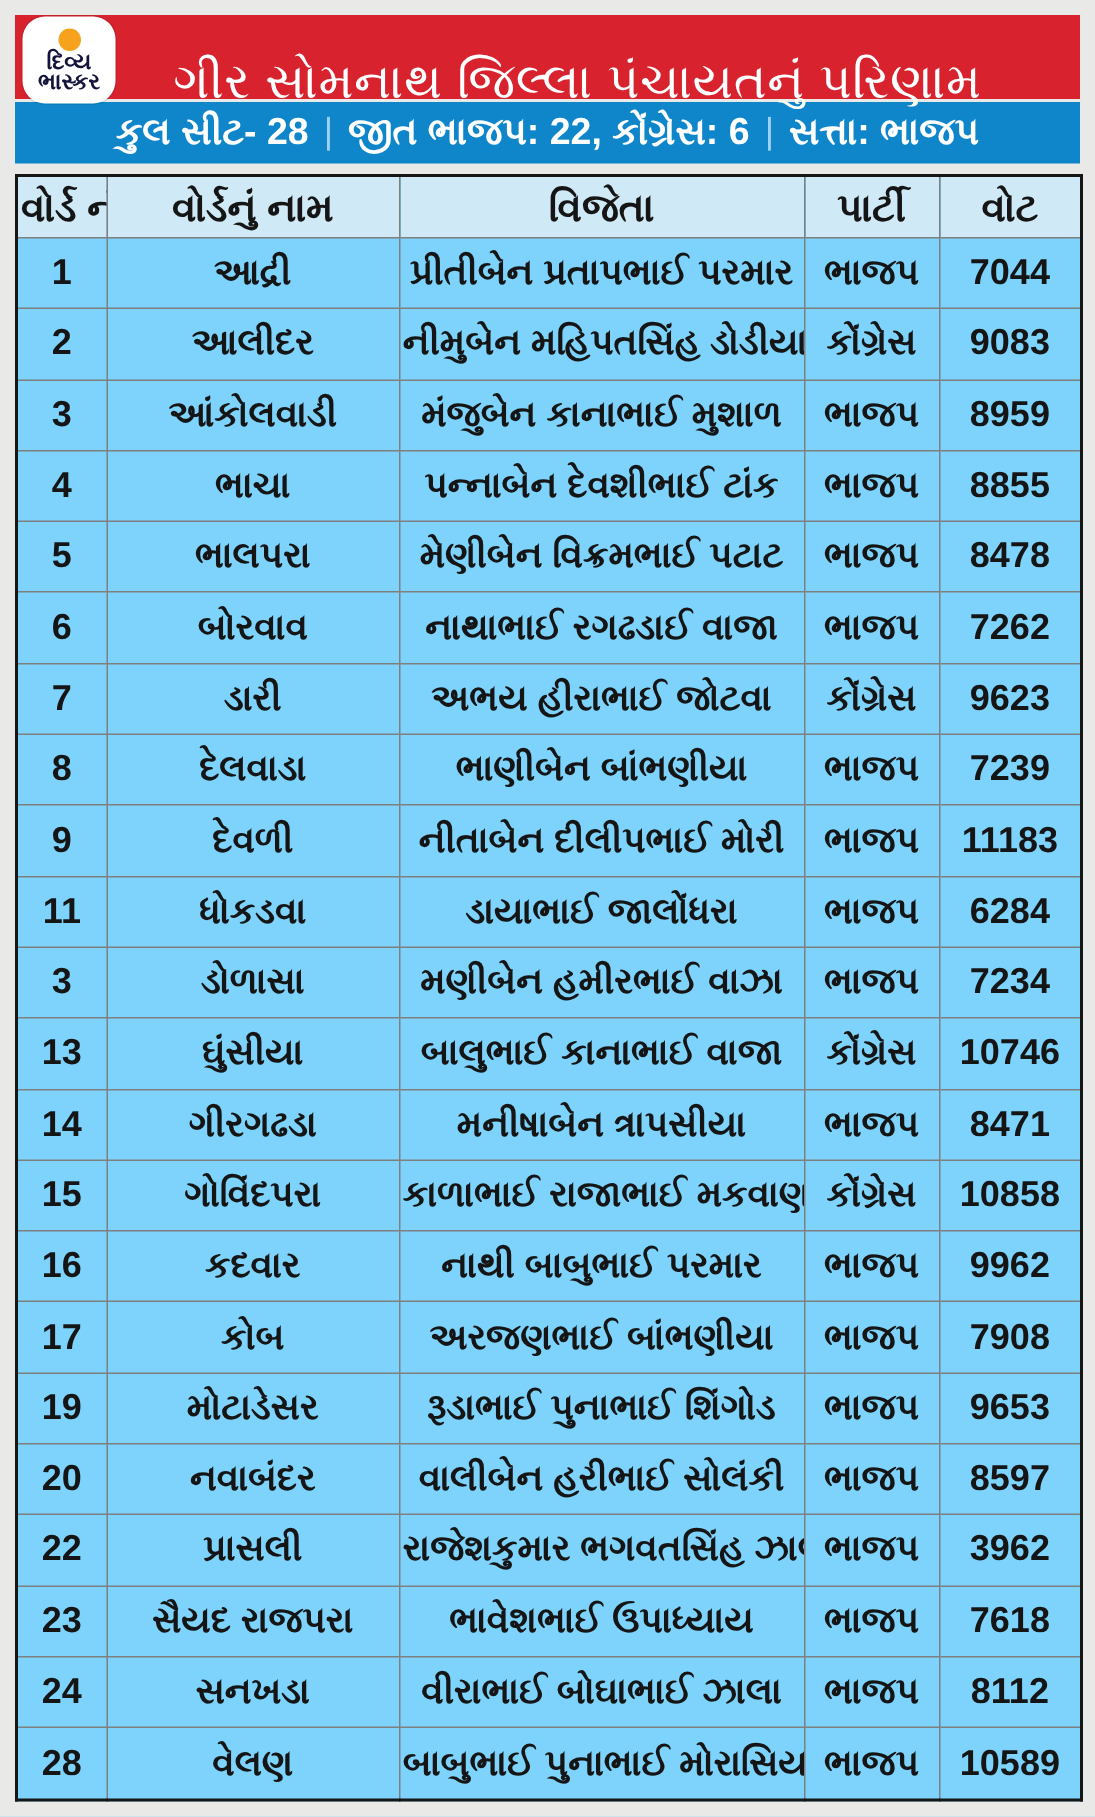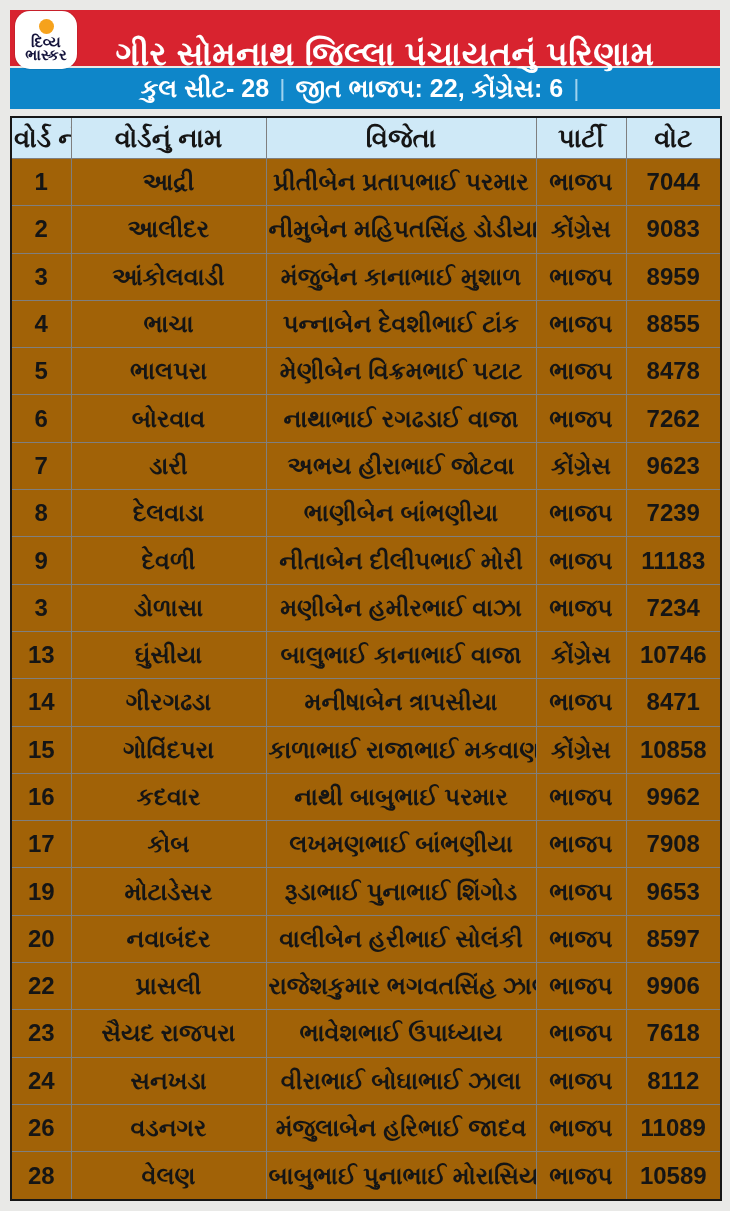--- a/index.html
+++ b/index.html
@@ -21,21 +21,21 @@
     position: relative;
     height: 56px;
     background: var(--red, #d8232f);
     display: flex;
     align-items: center;
     justify-content: center;
   }
   .banner-title {
     color: #ffffff;
     font-size: 33px;
-    font-weight: bold;
+    font-weight: normal;
     letter-spacing: 0.5px;
     white-space: nowrap;
     padding-left: 40px;
     margin-top: 32px;
   }
   .logo {
     position: absolute;
     left: 5px;
     top: 1px;
     width: 62px;
@@ -83,21 +83,21 @@
     position: relative;
     top: -1px;
   }
   
   .tablewrap { margin-top: 7px; }
   table.results {
     width: 710px;
     height: 1085px;
     border-collapse: collapse;
     table-layout: fixed;
-    background: #a16207;
+    background: #7dd3fc;
     border: 2px solid #161616;
   }
   table.results th, table.results td {
     border: 1px solid #7f7f7f;
     text-align: center;
     vertical-align: middle;
     font-weight: bold;
     color: #151515;
     overflow: hidden;
     white-space: nowrap;
@@ -127,20 +127,21 @@
       <div class="logo-text">ભાસ્કર</div>
     </div>
     <div class="banner-title">ગીર સોમનાથ જિલ્લા પંચાયતનું પરિણામ</div>
   </div>
 
   <div class="subbar">
     <span>કુલ સીટ- 28</span>
     <span class="sep">|</span>
     <span>જીત ભાજપ: 22, કોંગ્રેસ: 6</span>
     <span class="sep">|</span>
+    <span>સત્તા: ભાજપ</span>
   </div>
 
   <div class="tablewrap">
     <table class="results">
       <colgroup>
         <col class="c-no">
           <col class="c-name">
           <col class="c-win">
           <col class="c-party">
           <col class="c-vote">
@@ -212,20 +213,27 @@
             <td>7239</td>
           </tr>
           <tr>
             <td>9</td>
             <td>દેવળી</td>
             <td>નીતાબેન દીલીપભાઈ મોરી</td>
             <td>ભાજપ</td>
             <td>11183</td>
           </tr>
           <tr>
+            <td>11</td>
+            <td>ધોકડવા</td>
+            <td>ડાયાભાઈ જાલોંધરા</td>
+            <td>ભાજપ</td>
+            <td>6284</td>
+          </tr>
+          <tr>
             <td>3</td>
             <td>ડોળાસા</td>
             <td>મણીબેન હમીરભાઈ વાઝા</td>
             <td>ભાજપ</td>
             <td>7234</td>
           </tr>
           <tr>
             <td>13</td>
             <td>ઘુંસીયા</td>
             <td>બાલુભાઈ કાનાભાઈ વાજા</td>
@@ -249,21 +257,21 @@
           <tr>
             <td>16</td>
             <td>કદવાર</td>
             <td>નાથી બાબુભાઈ પરમાર</td>
             <td>ભાજપ</td>
             <td>9962</td>
           </tr>
           <tr>
             <td>17</td>
             <td>કોબ</td>
-            <td>લખમણભાઈ બાંભણીયા</td>
+            <td>અરજણભાઈ બાંભણીયા</td>
             <td>ભાજપ</td>
             <td>7908</td>
           </tr>
           <tr>
             <td>19</td>
             <td>મોટાડેસર</td>
             <td>રૂડાભાઈ પુનાભાઈ શિંગોડ</td>
             <td>ભાજપ</td>
             <td>9653</td>
           </tr>
@@ -272,44 +280,37 @@
             <td>નવાબંદર</td>
             <td>વાલીબેન હરીભાઈ સોલંકી</td>
             <td>ભાજપ</td>
             <td>8597</td>
           </tr>
           <tr>
             <td>22</td>
             <td>પ્રાસલી</td>
             <td>રાજેશકુમાર ભગવતસિંહ ઝાલા</td>
             <td>ભાજપ</td>
-            <td>9906</td>
+            <td>3962</td>
           </tr>
           <tr>
             <td>23</td>
             <td>સૈયદ રાજપરા</td>
             <td>ભાવેશભાઈ ઉપાધ્યાય</td>
             <td>ભાજપ</td>
             <td>7618</td>
           </tr>
           <tr>
             <td>24</td>
             <td>સનખડા</td>
             <td>વીરાભાઈ બોઘાભાઈ ઝાલા</td>
             <td>ભાજપ</td>
             <td>8112</td>
           </tr>
           <tr>
-            <td>26</td>
-            <td>વડનગર</td>
-            <td>મંજુલાબેન હરિભાઈ જાદવ</td>
-            <td>ભાજપ</td>
-            <td>11089</td>
-          </tr>
-          <tr>
             <td>28</td>
             <td>વેલણ</td>
             <td>બાબુભાઈ પુનાભાઈ મોરાસિયા</td>
             <td>ભાજપ</td>
             <td>10589</td>
           </tr>
         </tbody>
     </table>
   </div>
 

